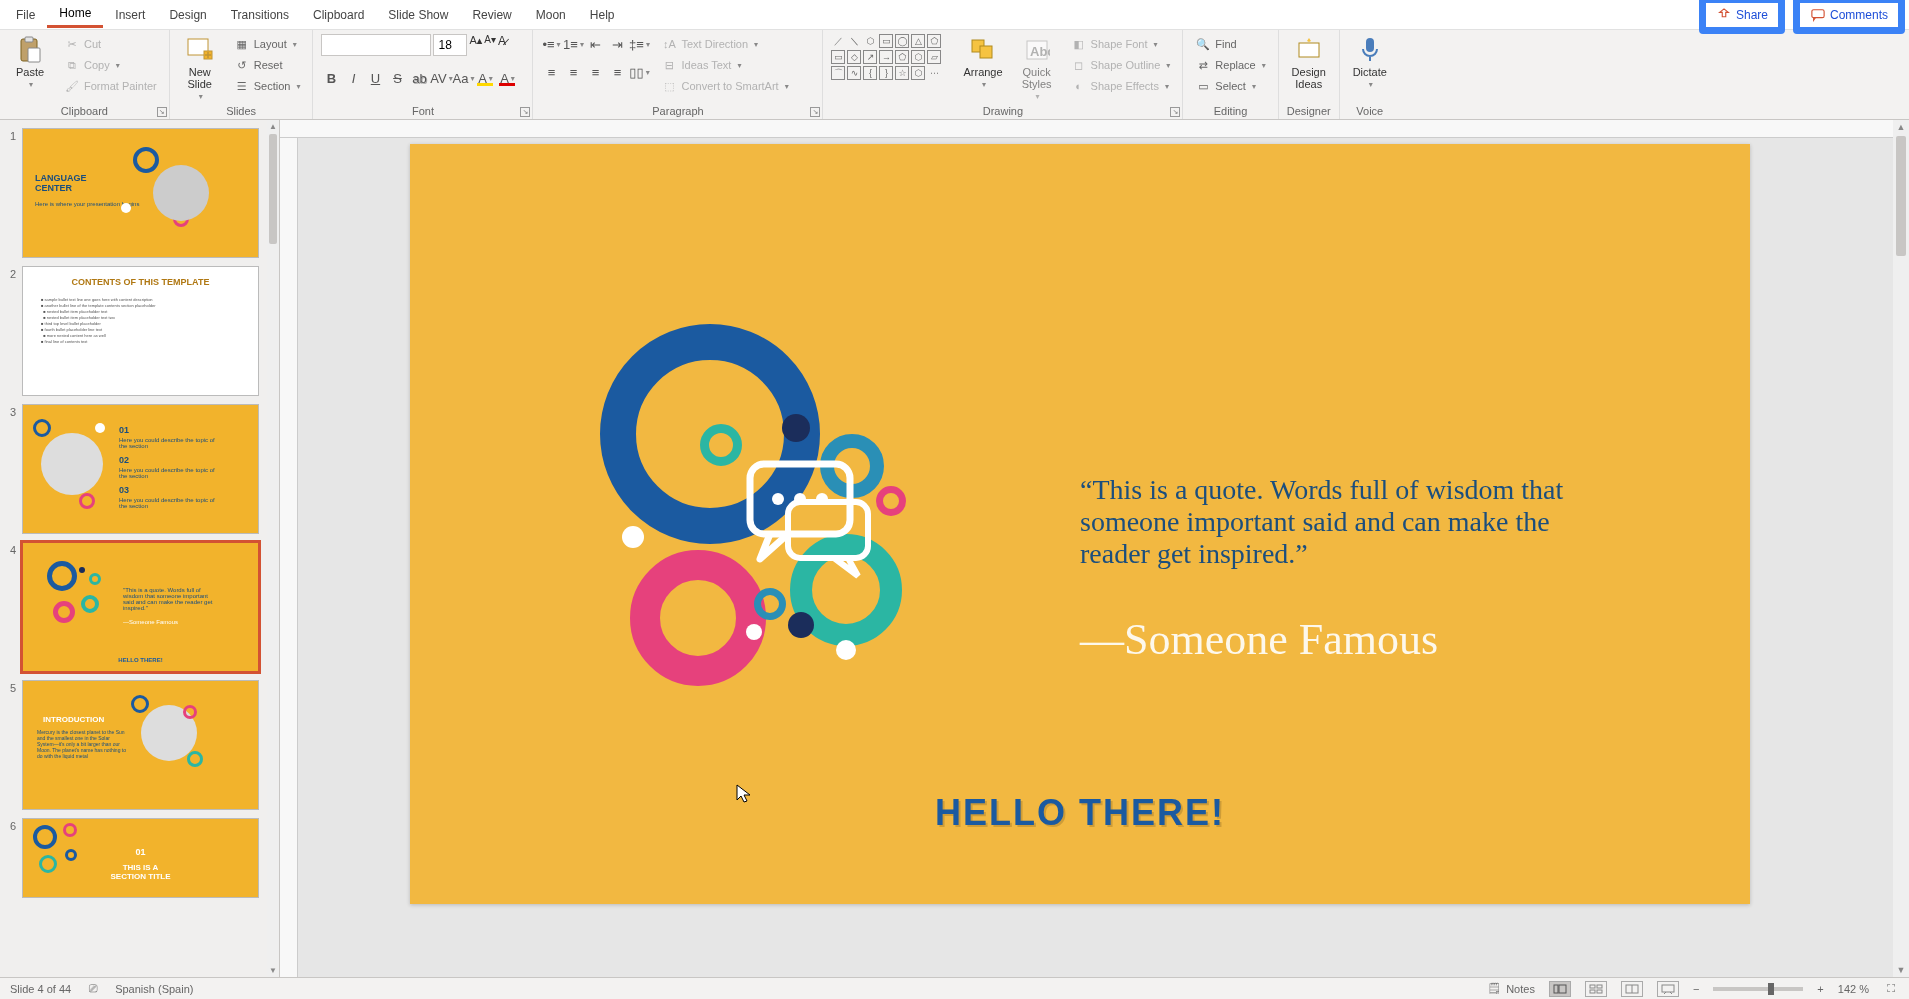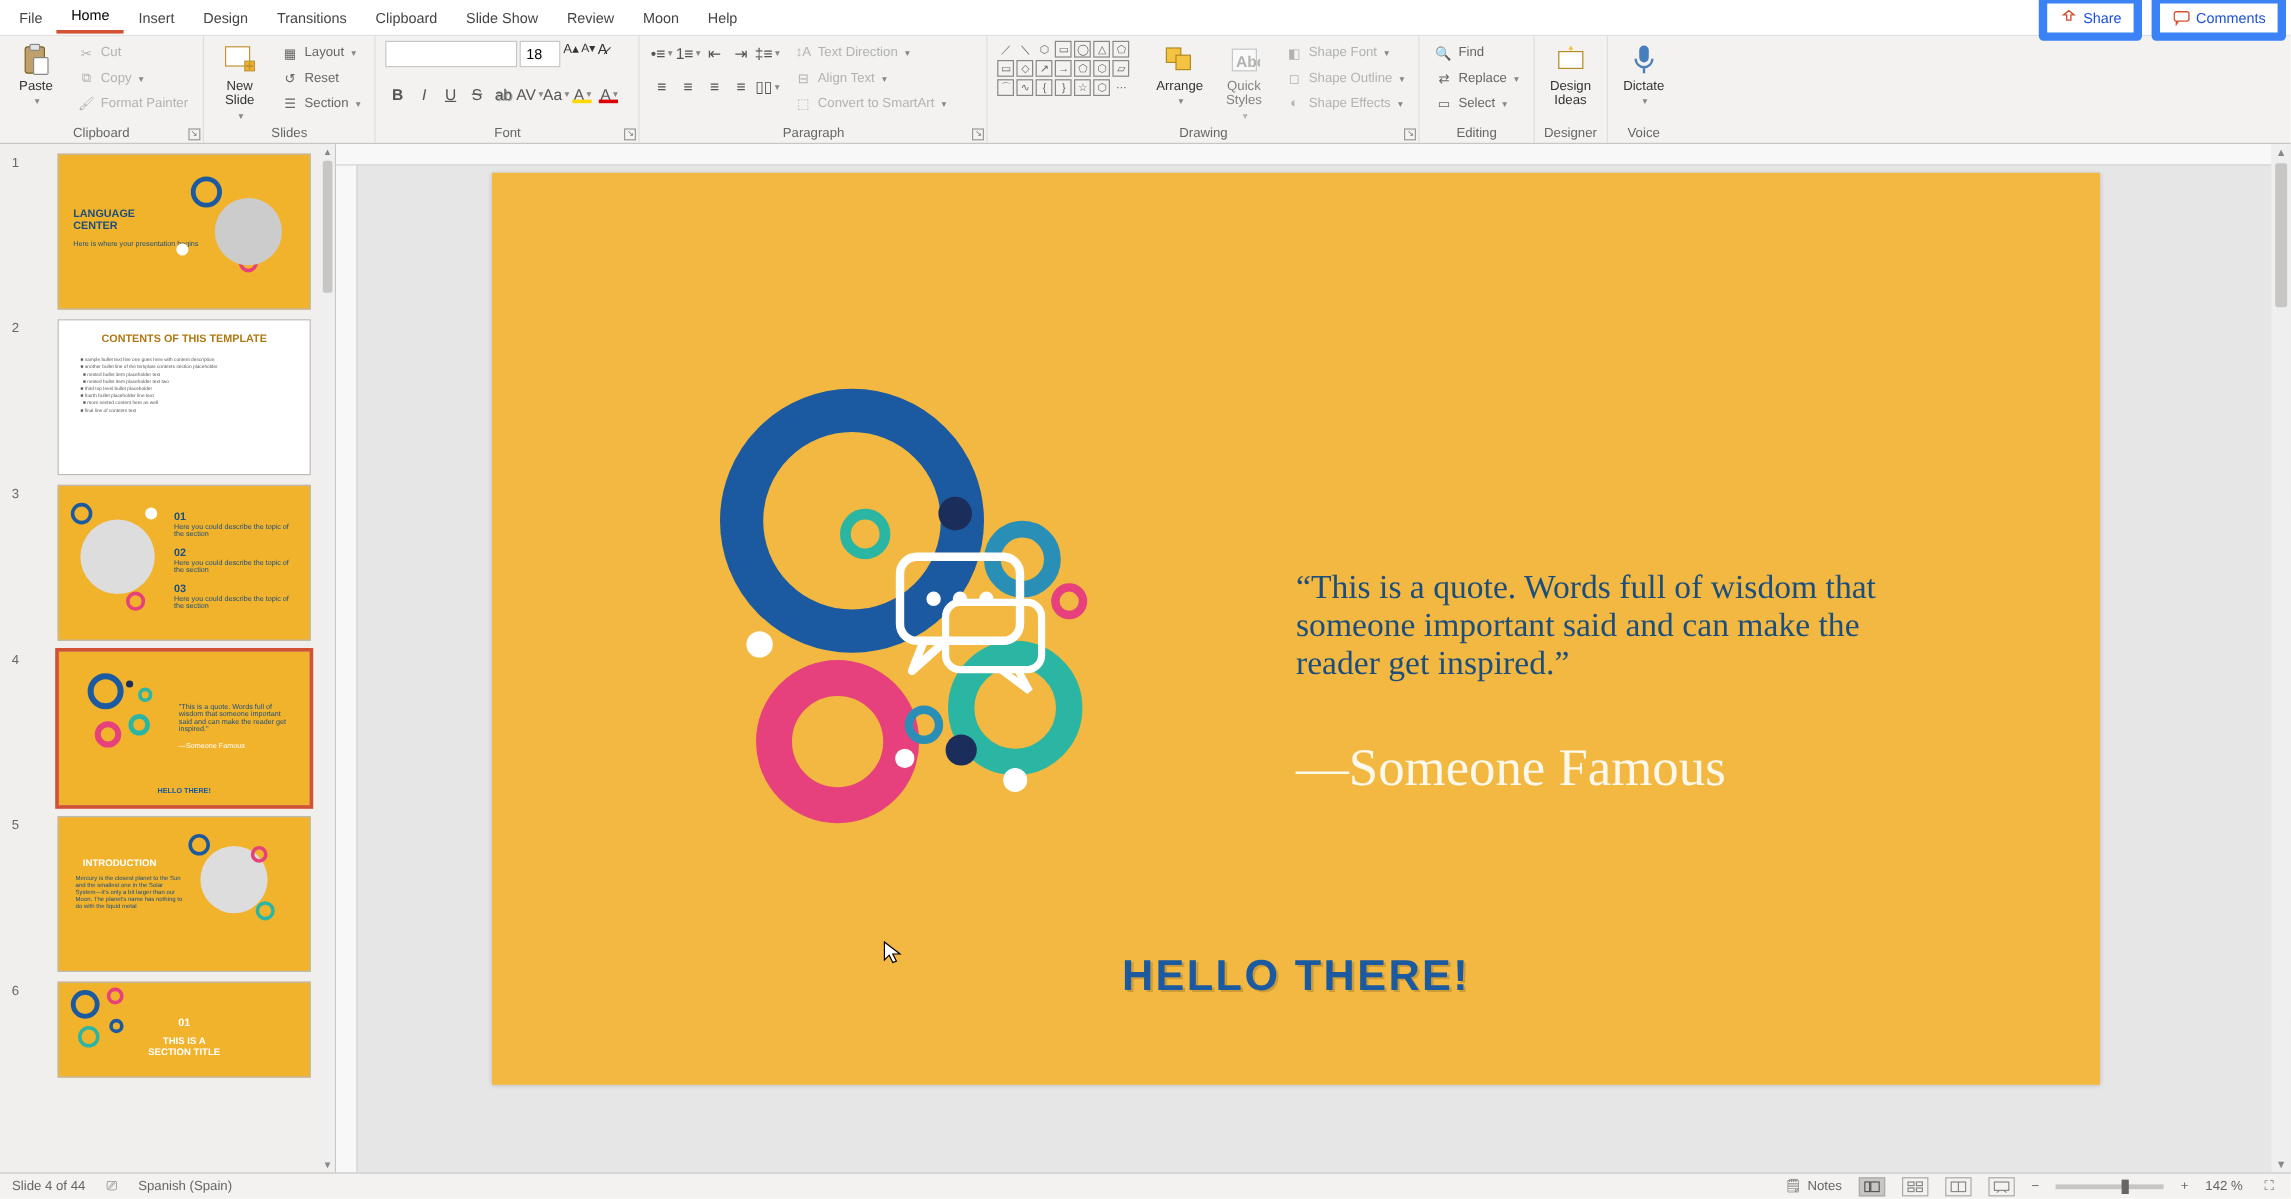--- a/index.html
+++ b/index.html
@@ -31,21 +31,21 @@
 .shape-gallery .s{border:1px solid #888;font-size:9px;display:flex;align-items:center;justify-content:center;color:#666;}
 
 .workarea{position:absolute;top:120px;left:0;right:0;bottom:22px;display:flex;background:#e6e6e6;}
 .thumbs{width:280px;background:#f0efee;border-right:1px solid #c8c6c4;overflow:hidden;position:relative;}
 .thumbs .tscroll{position:absolute;left:0;right:12px;top:0;bottom:0;overflow:hidden;padding:8px 8px 8px 4px;}
 .thumbs .sb{position:absolute;right:0;top:0;bottom:0;width:12px;background:#efefef;}
 .thumbs .sb .tr{position:absolute;left:2px;right:2px;top:14px;bottom:14px;}
 .thumbs .sb .hnd{position:absolute;left:0;right:0;top:0;height:110px;background:#c8c6c4;border-radius:2px;}
 .trow{display:flex;gap:6px;margin-bottom:8px;}
 .trow .num{width:12px;font-size:11px;color:#666;text-align:right;padding-top:2px;}
-.trow .thumb{flex:1;height:130px;background:#f2b32c;border:1px solid #bbb;position:relative;overflow:hidden;margin-left:26px;}
+.trow .thumb{flex:1;height:130px;background:#f2b32c;border:1px solid #bbb;position:relative;overflow:hidden;}
 .trow.sel .thumb{outline:3px solid #d35233;outline-offset:-1px;}
 
 .editor{flex:1;display:flex;flex-direction:column;position:relative;}
 .canvas-wrap{flex:1;position:relative;overflow:hidden;background:#e6e6e6;}
 .canvas-wrap .vsb{position:absolute;right:0;top:0;bottom:0;width:16px;background:#efefef;}
 .canvas-wrap .vsb .hnd{position:absolute;left:3px;right:3px;top:16px;height:120px;background:#c8c6c4;border-radius:2px;}
 .ruler{position:absolute;left:0;right:16px;top:0;height:18px;background:#f8f8f8;border-bottom:1px solid #ccc;}
 .vruler{position:absolute;left:0;top:18px;bottom:0;width:18px;background:#f8f8f8;border-right:1px solid #ccc;}
 .slide{position:absolute;left:130px;top:24px;width:1340px;height:760px;background:#f2b841;box-shadow:0 1px 4px rgba(0,0,0,.2);}
 .slide .quote{position:absolute;left:670px;top:330px;width:520px;color:#1b4e7d;font-size:28px;line-height:32px;font-family:Georgia,serif;}
@@ -221,21 +221,21 @@
         </div>
       </div>
       <div class="stack">
         <div class="sbtn dis">
             <span class="ic-sm">↕A</span>
             <span>Text Direction</span>
             <span class="chev">▾</span>
           </div>
         <div class="sbtn dis">
             <span class="ic-sm">⊟</span>
-            <span>Align Text</span>
+            <span>Ideas Text</span>
             <span class="chev">▾</span>
           </div>
         <div class="sbtn dis">
             <span class="ic-sm">⬚</span>
             <span>Convert to SmartArt</span>
             <span class="chev">▾</span>
           </div>
       </div>
     </div>
     <div class="label">Paragraph</div>

